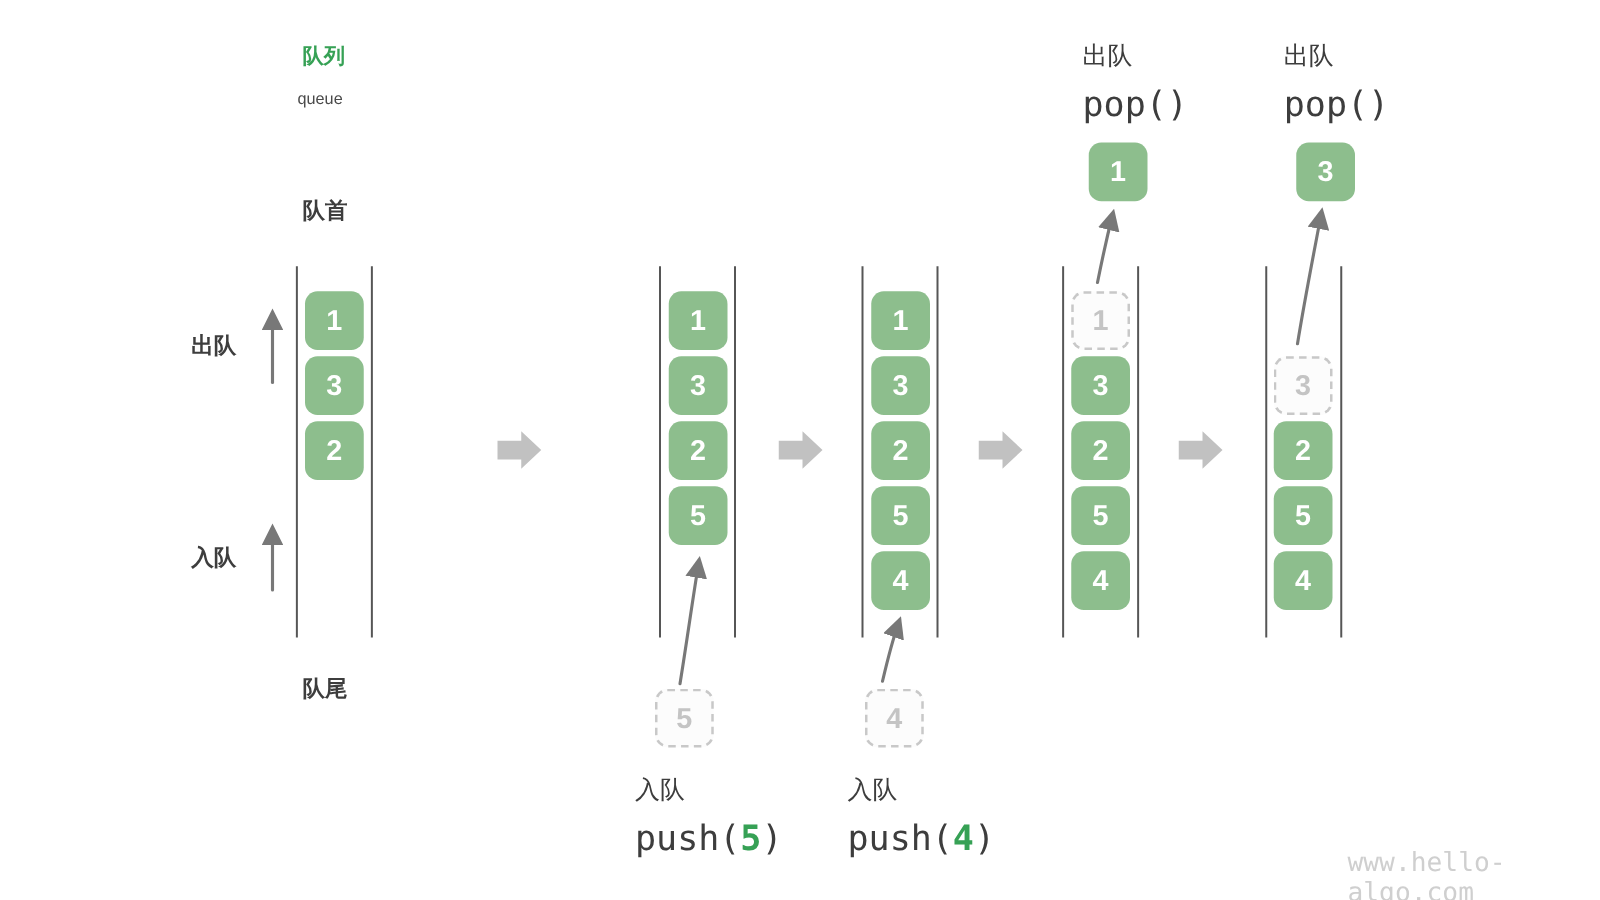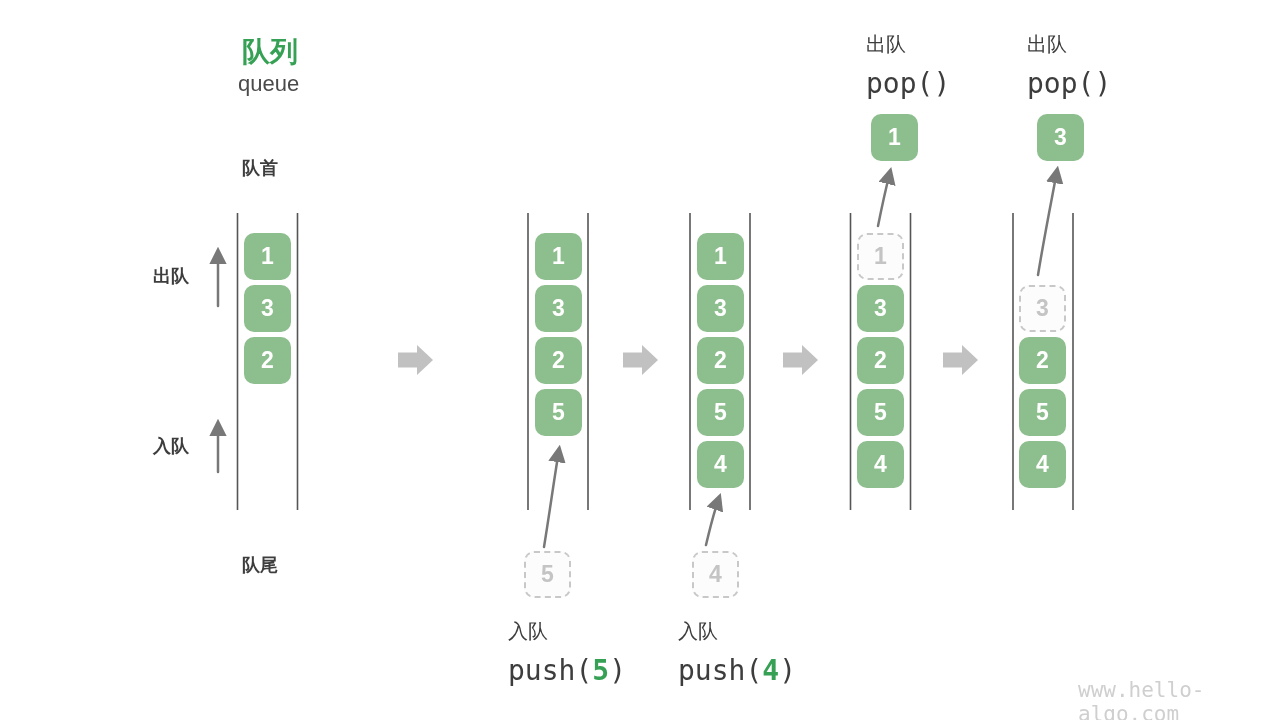--- a/index.html
+++ b/index.html
@@ -29,22 +29,22 @@
     display:flex;align-items:center;justify-content:center;
     font-size:23px;font-weight:bold;box-sizing:border-box;
   }
   .item,.popped{background:var(--item-green);color:#fff;}
   .ghost,.staged{
     background:var(--dashed-bg);
     border:2px dashed var(--dashed-border);
     color:var(--dashed-text);
   }
   .lbl{position:absolute;white-space:nowrap;}
-  .title-zh{font-size:28px;font-weight:bold;color:var(--accent-green);}
-  .title-en{font-size:22px;color:var(--mid-text);}
+  .title-zh{font-size:17px;font-weight:bold;color:var(--accent-green);}
+  .title-en{font-size:13px;color:var(--mid-text);}
   .bold-lbl{font-size:18px;font-weight:bold;color:var(--dark-text);}
   .op{position:absolute;white-space:nowrap;}
   .op-name{font-size:20px;color:var(--dark-text);margin-bottom:9px;}
   .op-code{
     font-family:"DejaVu Sans Mono","Liberation Mono",monospace;
     font-size:28px;color:var(--dark-text);
   }
   .op-code .arg{color:var(--accent-green);font-weight:bold;}
   .watermark{
     position:absolute;left:1078px;top:678px;
@@ -85,21 +85,21 @@
 
     <path class="thin-arrow" d="M 544 547 C 550 510, 554 480, 559 450" marker-end="url(#ah)"></path>
     <path class="thin-arrow" d="M 706 545 C 710 528, 714 512, 719 498" marker-end="url(#ah)"></path>
     <path class="thin-arrow" d="M 878 226 C 882 206, 886 188, 890 172" marker-end="url(#ah)"></path>
     <path class="thin-arrow" d="M 1038 275 C 1044 238, 1051 203, 1057 171" marker-end="url(#ah)"></path>
   </svg>
 
   <div class="lbl title-zh" style="left:242px;top:33px">队列</div>
   <div class="lbl title-en" style="left:238px;top:71px">queue</div>
   <div class="lbl bold-lbl" style="left:242px;top:156px">队首</div>
-  <div class="lbl bold-lbl" style="left:242px;top:553px">队尾</div>
+  <div class="lbl bold-lbl" style="left:242px;top:539px">队尾</div>
   <div class="lbl bold-lbl" style="left:153px;top:264px">出队</div>
   <div class="lbl bold-lbl" style="left:153px;top:434px">入队</div>
 
   <div class="item" style="left:244px;top:233px">1</div>
   <div class="item" style="left:244px;top:285px">3</div>
   <div class="item" style="left:244px;top:337px">2</div>
 
   <div class="item" style="left:535px;top:233px">1</div>
   <div class="item" style="left:535px;top:285px">3</div>
   <div class="item" style="left:535px;top:337px">2</div>

